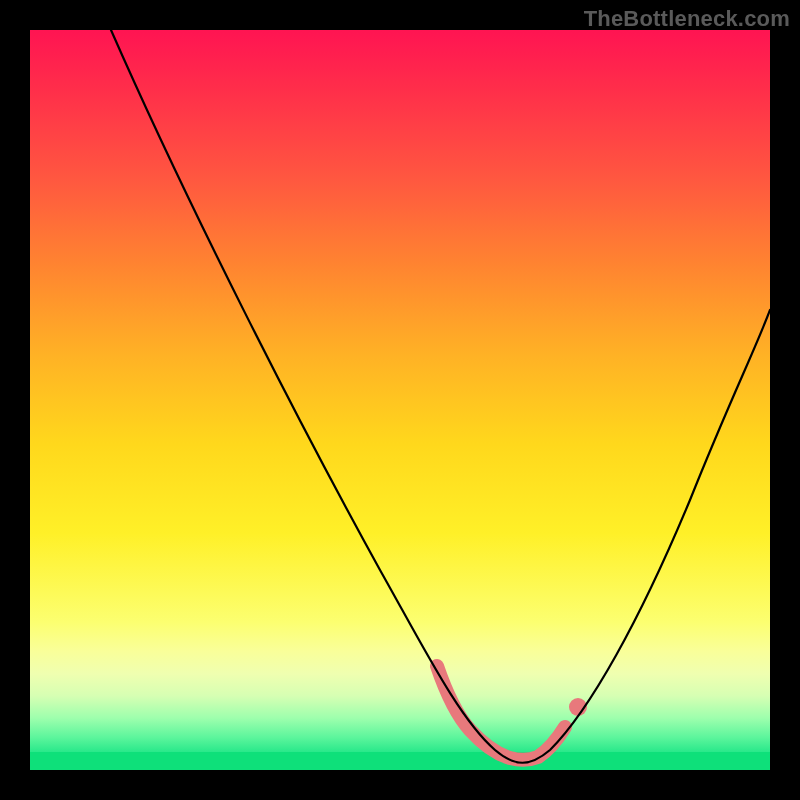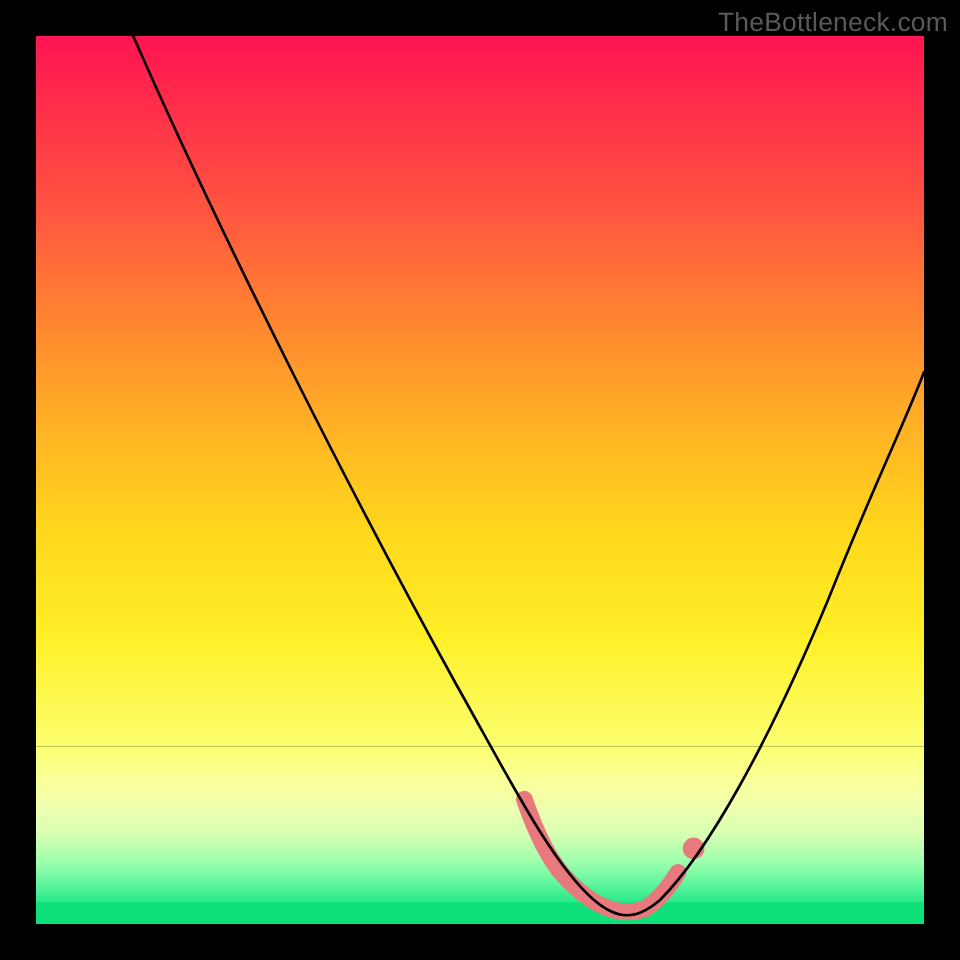--- a/index.html
+++ b/index.html
@@ -16,21 +16,21 @@
     width: 800px;
     height: 800px;
     background: #000;
   }
   .watermark {
     position: absolute;
     top: 6px;
     right: 10px;
     color: #5a5a5a;
     font-size: 22px;
-    font-weight: 400;
+    font-weight: 700;
     letter-spacing: 0.2px;
     z-index: 50;
   }
   .plot-area {
     position: absolute;
     left: 30px;
     top: 30px;
     width: 740px;
     height: 740px;
     overflow: hidden;

